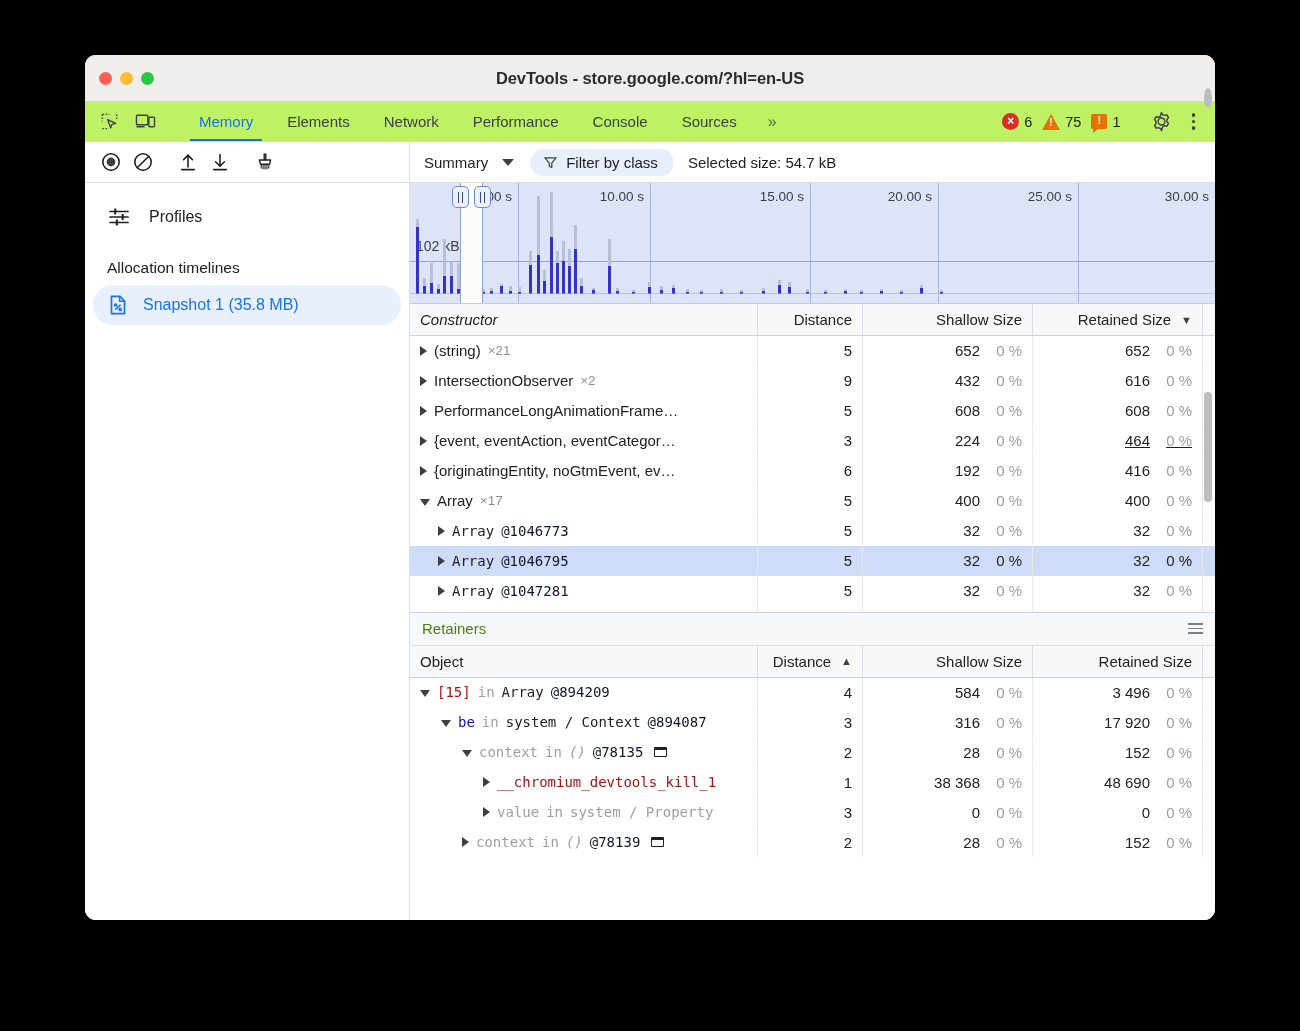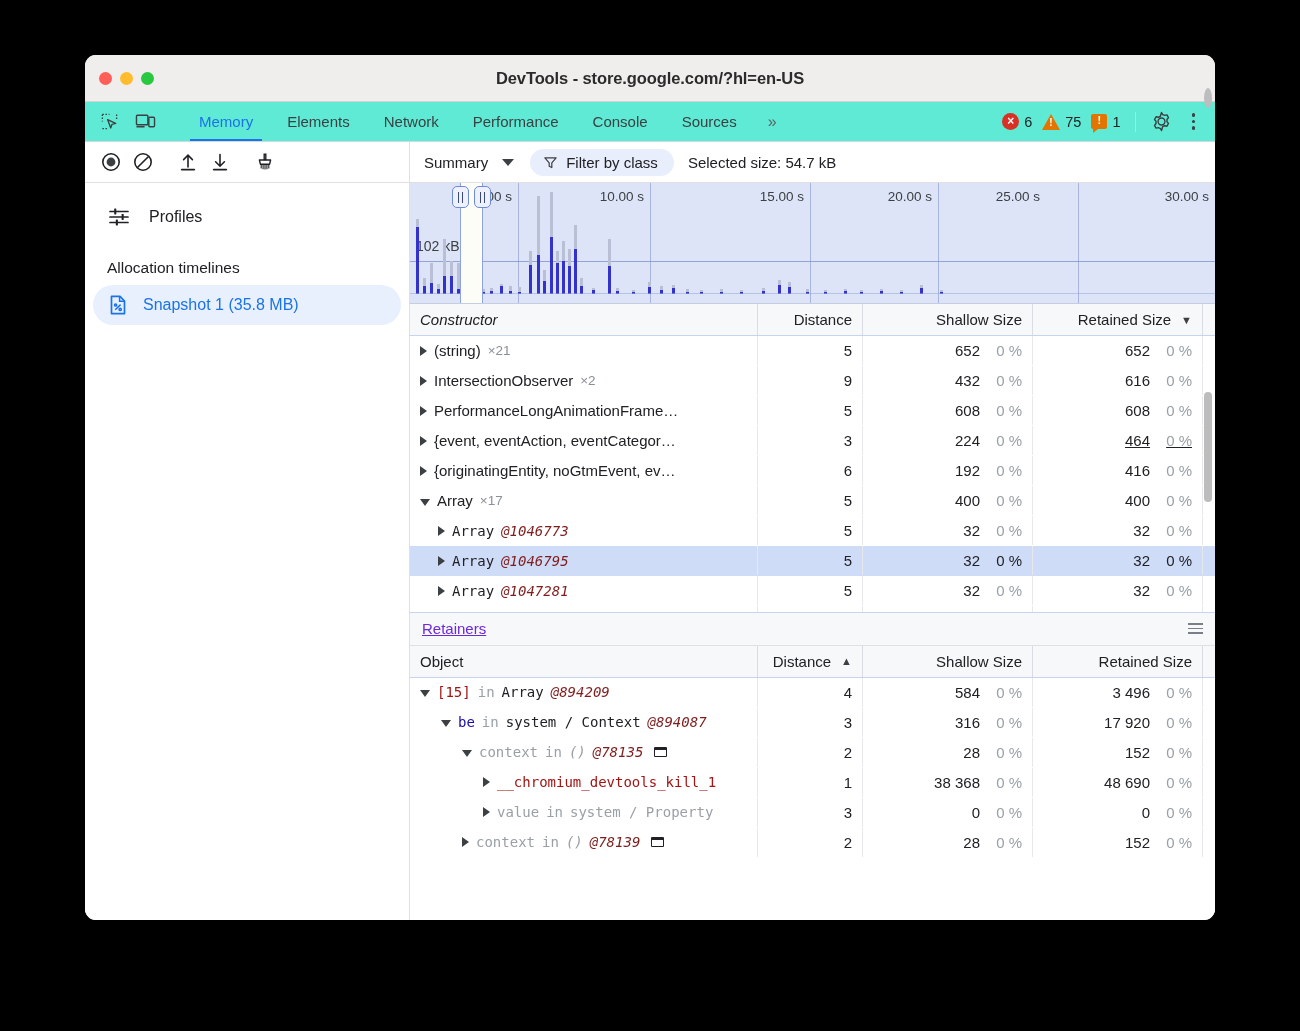--- a/index.html
+++ b/index.html
@@ -37,21 +37,21 @@
   .win-title {
     position: absolute; left: 0; right: 0; text-align: center;
     font-size: 16.5px; font-weight: bold; color: #2b2b2b;
     letter-spacing: -0.1px;
     pointer-events: none;
   }
 
   
   .tabstrip {
     height: 40px;
-    background: #5eead4;
+    background: #bef264;
     border-bottom: 1px solid #d4d7e0;
     display: flex; align-items: stretch;
     position: relative;
   }
   .tool-icons { display: flex; align-items: center; padding: 0 6px 0 10px; gap: 8px; }
   .ticon {
     width: 28px; height: 28px;
     display: flex; align-items: center; justify-content: center;
     border-radius: 4px; cursor: pointer;
   }
@@ -223,30 +223,30 @@
     border-left:7.5px solid #3c4043;
   }
   .tri.open {
     border-left:5px solid transparent; border-right:5px solid transparent;
     border-top:7.5px solid #3c4043; border-bottom:0;
     margin-top:3px;
   }
   .cname { overflow:hidden; text-overflow:ellipsis; white-space:nowrap; }
   .cnt { color:#8a8f98; font-size:13.5px; }
   .mono { font-family:"DejaVu Sans Mono", monospace; font-size:14px; }
-  .at { color:#7f1d1d;font-style:italic; }
+  .at { color:#0f172a; }
   .pct { color:#9aa0a6; width:42px; text-align:right; flex-shrink:0; }
   .grow.sel .pct { color:#202124; }
 
   
   .retainers { background:#fff; border-top:1px solid #c8d3ee; display:flex; flex-direction:column; min-height:0; }
   .rethead {
     height:33px; display:flex; align-items:center; justify-content:space-between;
     padding: 12px 12px; background:#f7f8fa; border-bottom:1px solid #e0e0e0;
-    font-size:15px; color:#6d28d9;text-decoration:underline;
+    font-size:15px; color:#4d7c0f;
   }
   .hamb { display:flex; flex-direction:column; gap:3px; cursor:pointer; }
   .hamb i { width:15px; height:1.6px; background:#7a7f87; display:block; }
   .red-key { color:#a31515; }
   .blue-key { color:#1a0dab; }
   .gray-key { color:#9aa0a6; }
   .ital { font-style:italic; }
   .boxicon { display:inline-block; width:13px; height:10px; border:1.6px solid #202124; border-top-width:3.2px; border-radius:1px; vertical-align:middle; margin-left:4px;}
 
   
@@ -426,21 +426,21 @@
         <div class="ruler" id="ruler">
             <div class="rtick" style="left: 108px;"></div>
             <div class="rlabel" style="left: 108px;">5.00 s</div>
             <div class="rtick" style="left: 240px;"></div>
             <div class="rlabel" style="left: 240px;">10.00 s</div>
             <div class="rtick" style="left: 400px;"></div>
             <div class="rlabel" style="left: 400px;">15.00 s</div>
             <div class="rtick" style="left: 528px;"></div>
             <div class="rlabel" style="left: 528px;">20.00 s</div>
             <div class="rtick" style="left: 668px;"></div>
-            <div class="rlabel" style="left: 636px;">25.00 s</div>
+            <div class="rlabel" style="left: 668px;">25.00 s</div>
             <div class="rlabel" style="left: 805px;">30.00 s</div>
           </div>
         <div class="midline"></div>
         <div class="mem-label">102 kB</div>
         <div class="bars" id="bars">
             <div class="bar" style="left: 6px;">
               <div class="gray" style="height: 75.451px;"></div>
               <div class="blue" style="height: 67.2941px;"></div>
             </div>
             <div class="bar" style="left: 13px;">

